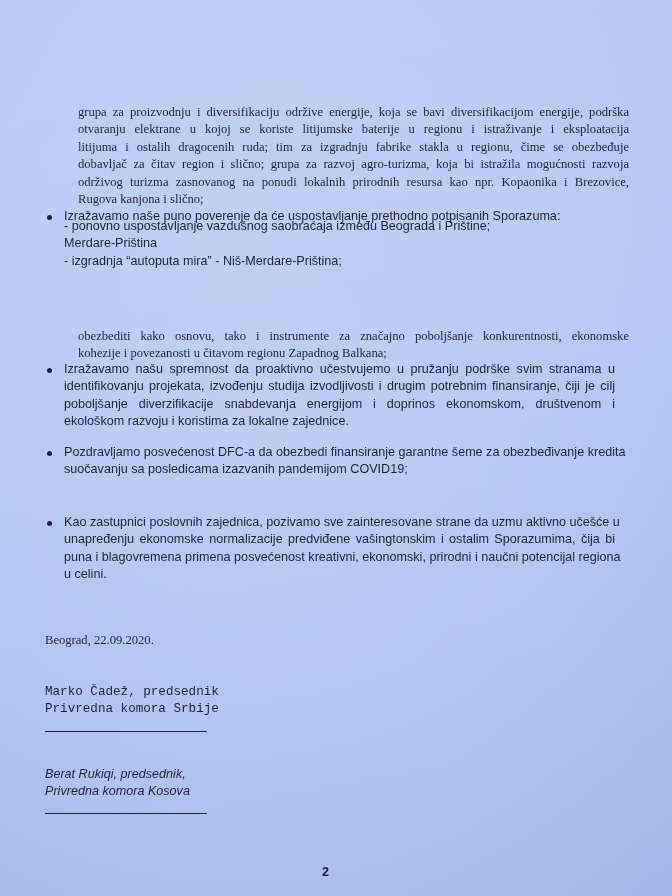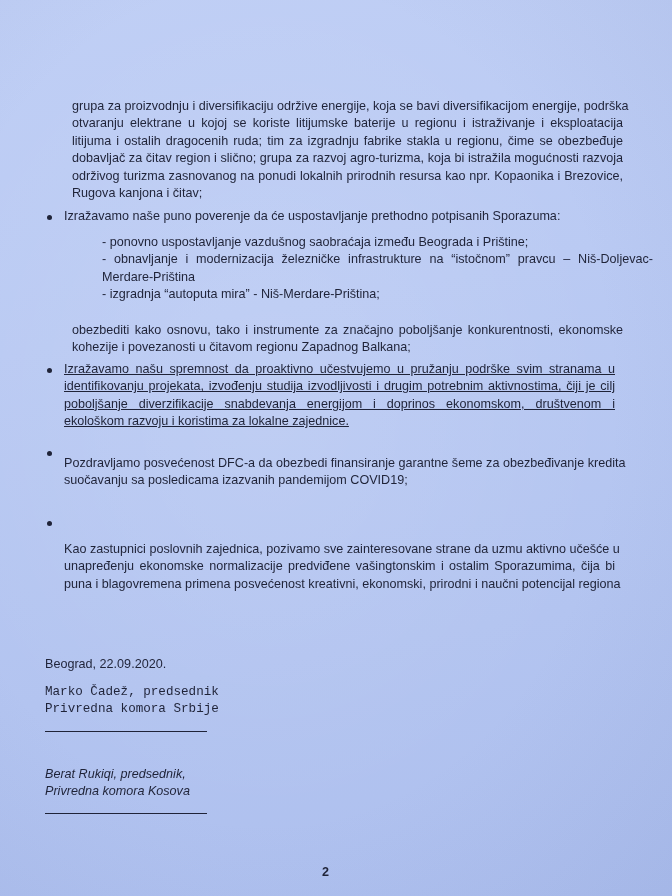--- a/index.html
+++ b/index.html
@@ -26,21 +26,22 @@
       left: 0; top: 0;
       width: 672px; height: 896px;
       font-size: 12.6px;
       line-height: 17.4px;
     }
     .para {
       position: absolute;
       left: 64px;
       width: 551px;
       text-align: justify;
-      margin: 8px;
+      margin: 14px;
+      font-family: Liberation Serif, serif;
     }
     .bullet-item {
       position: absolute;
       left: 64px;
       width: 551px;
       text-align: justify;
     }
     .bullet-dot {
       position: absolute;
       left: 47px;
@@ -91,60 +92,60 @@
 <div class="vignette"></div>
 
 <div class="page">
 
   <div class="para" style="top:90px;">
     <span class="line">grupa za proizvodnju i diversifikaciju održive energije, koja se bavi diversifikacijom energije, podrška</span>
     <span class="line">otvaranju elektrane u kojoj se koriste litijumske baterije u regionu i istraživanje i eksploatacija</span>
     <span class="line">litijuma i ostalih dragocenih ruda; tim za izgradnju fabrike stakla u regionu, čime se obezbeđuje</span>
     <span class="line">dobavljač za čitav region i slično; grupa za razvoj agro-turizma, koja bi istražila mogućnosti razvoja</span>
     <span class="line">održivog turizma zasnovanog na ponudi lokalnih prirodnih resursa kao npr. Kopaonika i Brezovice,</span>
-    <span class="line last">Rugova kanjona i čitav;</span>
+    <span class="line last">Rugova kanjona i slično;</span>
   </div>
 
   <div class="bullet-dot" style="top:215px;"></div>
   <div class="bullet-item" style="top:208px;">
     <span class="line last">Izražavamo naše puno poverenje da će uspostavljanje prethodno potpisanih Sporazuma:</span>
   </div>
-  <div class="sub-list" style="top:234px;margin-left:38px;">
+  <div class="sub-list" style="top:218px;">
     <span class="line last">- ponovno uspostavljanje vazdušnog saobraćaja između Beograda i Prištine;</span>
-    <span class="line">- obnavljanje i modernizacija železničke infrastrukture na “istočnom” pravcu – Niš-Doljevac-</span>
     <span class="line last">Merdare-Priština</span>
     <span class="line last">- izgradnja “autoputa mira” - Niš-Merdare-Priština;</span>
   </div>
   <div class="para" style="top:314px;">
     <span class="line">obezbediti kako osnovu, tako i instrumente za značajno poboljšanje konkurentnosti, ekonomske</span>
     <span class="line last">kohezije i povezanosti u čitavom regionu Zapadnog Balkana;</span>
   </div>
 
   <div class="bullet-dot" style="top:368px;"></div>
-  <div class="bullet-item" style="top:361px;text-decoration:underline;">
+  <div class="bullet-item" style="top:361px;">
     <span class="line">Izražavamo našu spremnost da proaktivno učestvujemo u pružanju podrške svim stranama u</span>
-    <span class="line">identifikovanju projekata, izvođenju studija izvodljivosti i drugim potrebnim aktivnostima, čiji je cilj</span>
+    <span class="line">identifikovanju projekata, izvođenju studija izvodljivosti i drugim potrebnim finansiranje, čiji je cilj</span>
     <span class="line">poboljšanje diverzifikacije snabdevanja energijom i doprinos ekonomskom, društvenom i</span>
     <span class="line last">ekološkom razvoju i koristima za lokalne zajednice.</span>
   </div>
 
   <div class="bullet-dot" style="top:451px;"></div>
-  <div class="bullet-item" style="top:444px;margin-top:11px;">
+  <div class="bullet-item" style="top:444px;">
     <span class="line">Pozdravljamo posvećenost DFC-a da obezbedi finansiranje garantne šeme za obezbeđivanje kredita</span>
     <span class="line last">suočavanju sa posledicama izazvanih pandemijom COVID19;</span>
   </div>
 
   <div class="bullet-dot" style="top:521px;"></div>
-  <div class="bullet-item" style="top:514px;margin-top:27px;">
+  <div class="bullet-item" style="top:514px;">
     <span class="line">Kao zastupnici poslovnih zajednica, pozivamo sve zainteresovane strane da uzmu aktivno učešće u</span>
     <span class="line">unapređenju ekonomske normalizacije predviđene vašingtonskim i ostalim Sporazumima, čija bi</span>
     <span class="line">puna i blagovremena primena posvećenost kreativni, ekonomski, prirodni i naučni potencijal regiona</span>
+    <span class="line last">u celini.</span>
   </div>
 
-  <div class="sig-block" style="top:656px;">Beograd, 22.09.2020.</div>
+  <div class="sig-block" style="top:632px;font-family:Liberation Serif, serif;">Beograd, 22.09.2020.</div>
 
   <div class="sig-block" style="top:684px;font-family:Liberation Mono, monospace;">
     <div>Marko Čadež, predsednik</div>
     <div>Privredna komora Srbije</div>
   </div>
   <div class="sig-line" style="top:731px;"></div>
 
   <div class="sig-block" style="top:766px;font-style:italic;">
     <div>Berat Rukiqi, predsednik,</div>
     <div>Privredna komora Kosova</div>

